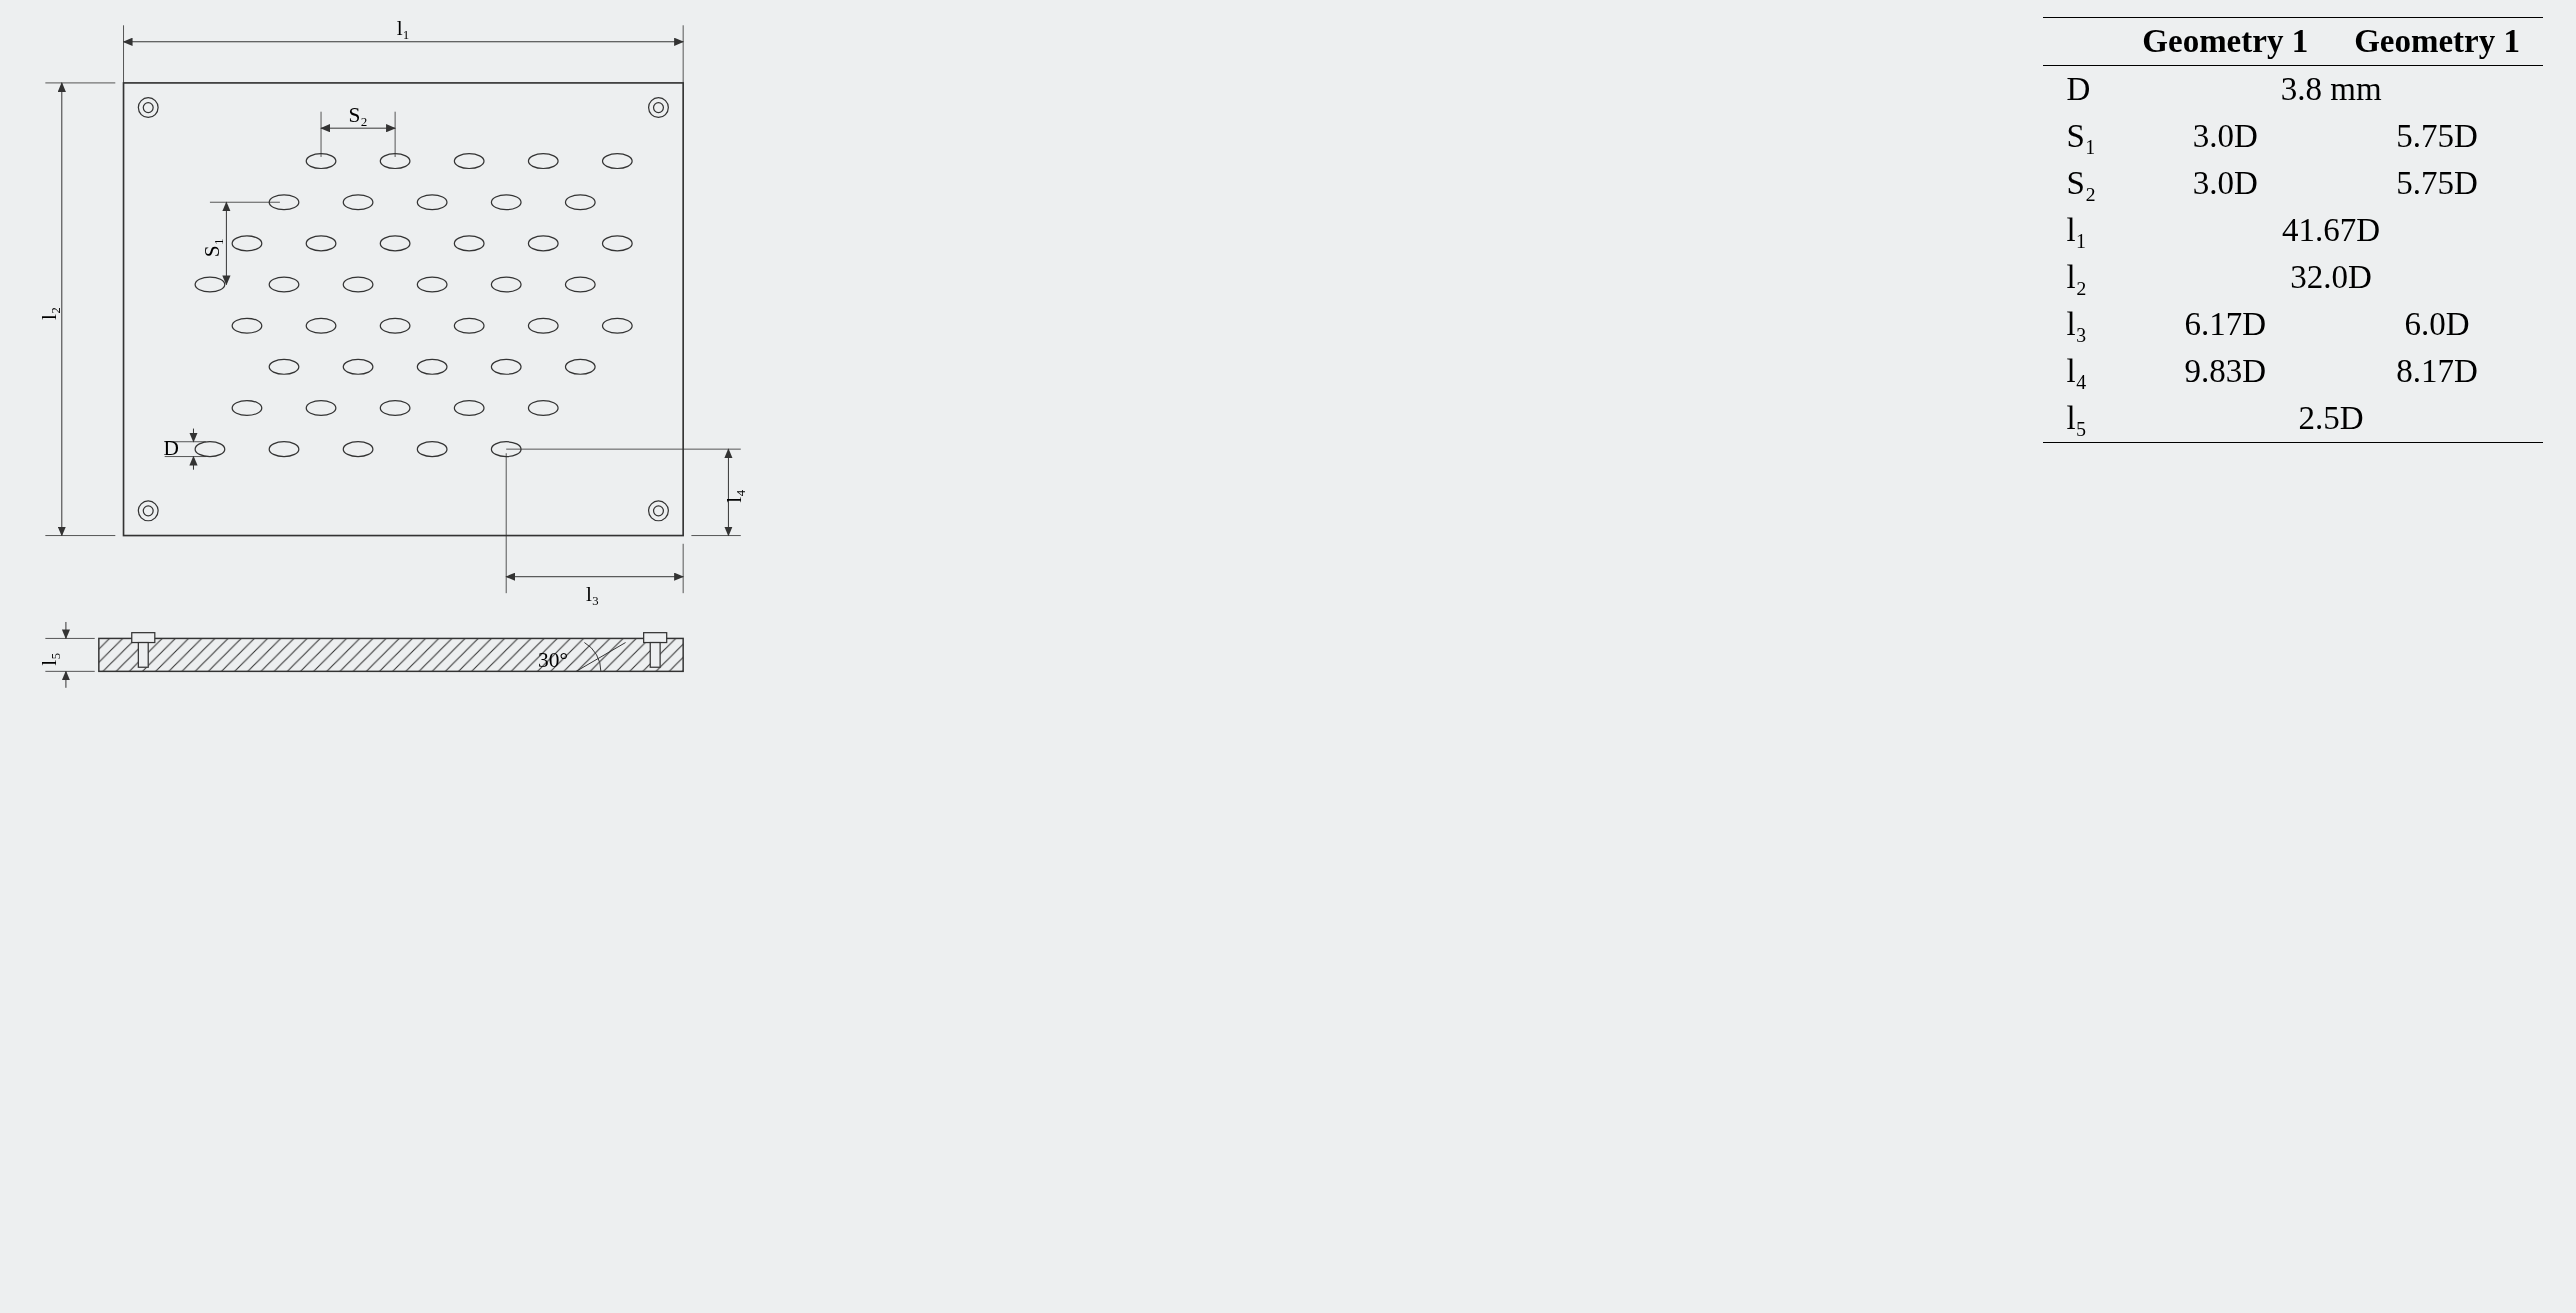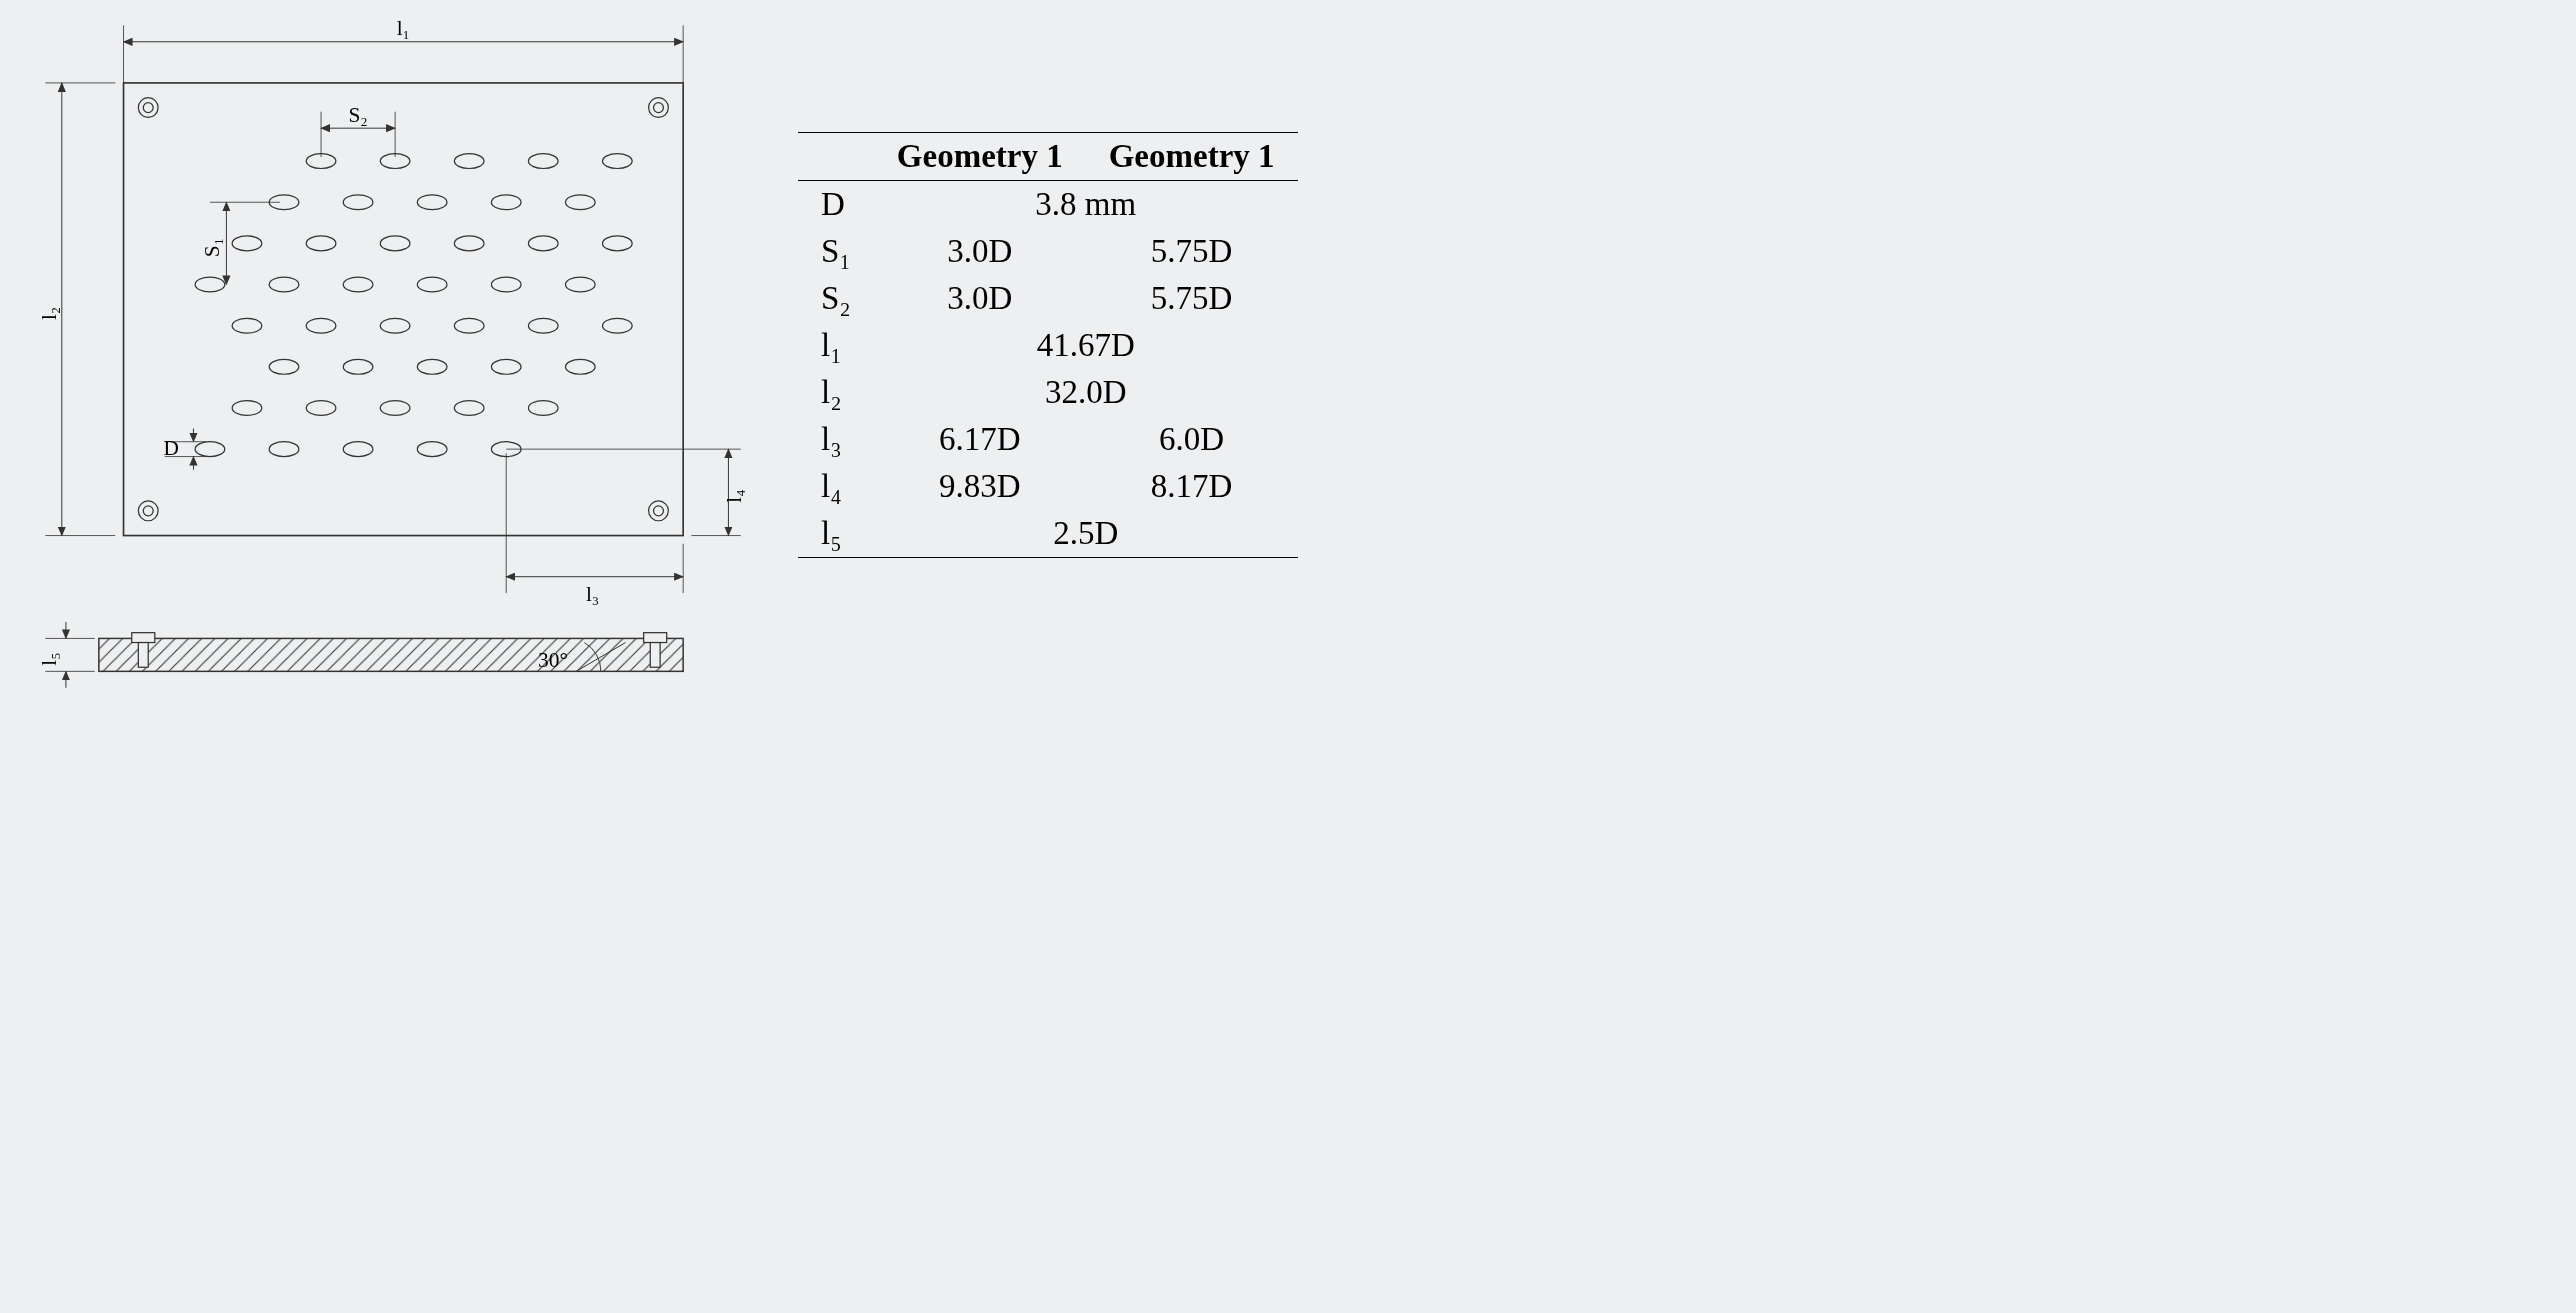--- a/index.html
+++ b/index.html
@@ -1,18 +1,18 @@
 <!DOCTYPE html>
 <html style="font-size:13px"><head>
 <meta charset="utf-8">
 <style>
   html,body{margin:0;padding:0;background:#edeff0;font-family:Georgia,'Times New Roman',serif;}
-  .page{display:flex;gap:49px;padding:16.5px 33px;align-items:flex-start;}
+  .page{display:flex;gap:49px;padding:16.5px 33px;align-items:flex-start;justify-content:space-between;}
   .drawing{flex:0 0 auto;}
-  .table-wrap{flex:0 0 auto;margin-top:115px;}
+  .table-wrap{flex:0 0 auto;}
   table{border-collapse:collapse;font-size:33px;}
   th,td{padding:5px 23px;text-align:center;white-space:nowrap;}
   th{font-weight:bold;border-bottom:1.6px solid #000;}
   .hdr td,.hdr th{border-top:1.6px solid #000;border-bottom:1.6px solid #000;}
   .lastrow td{border-bottom:1.6px solid #000;}
   .param{text-align:left;}
   svg text{font-family:Georgia,'Times New Roman',serif;}
   .dim-text{font-size:26px;}
 </style>
 </head>

